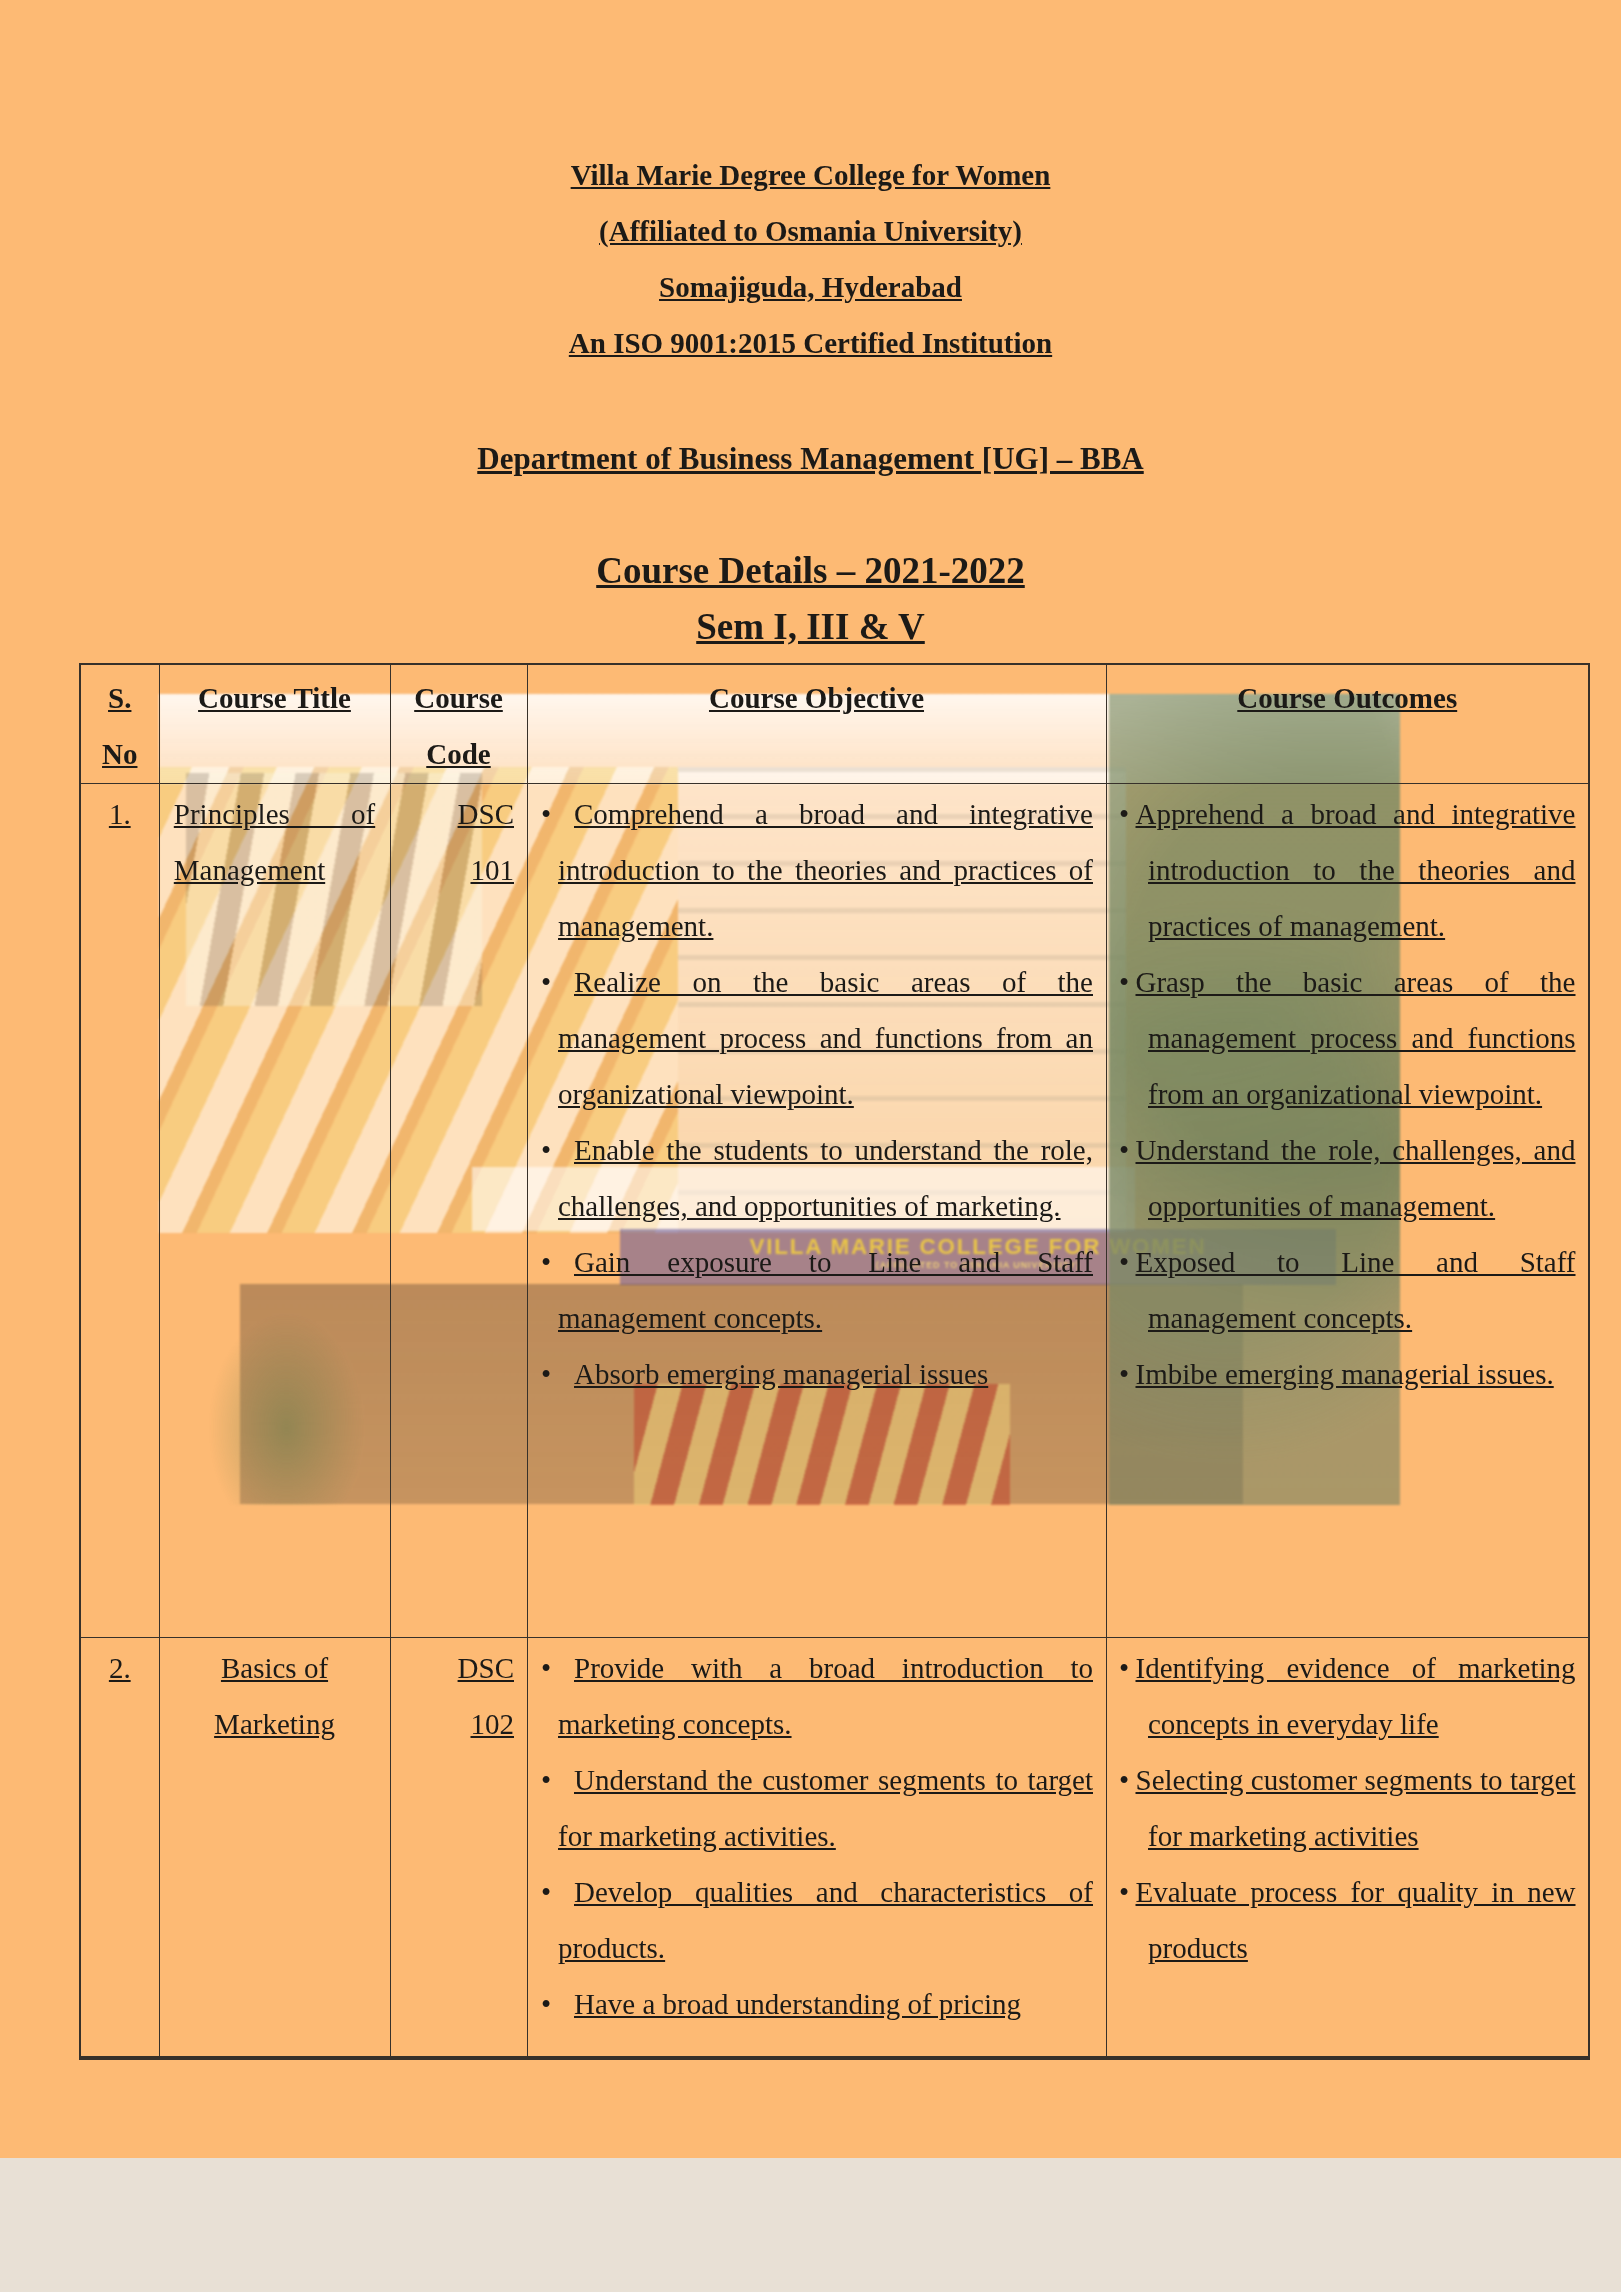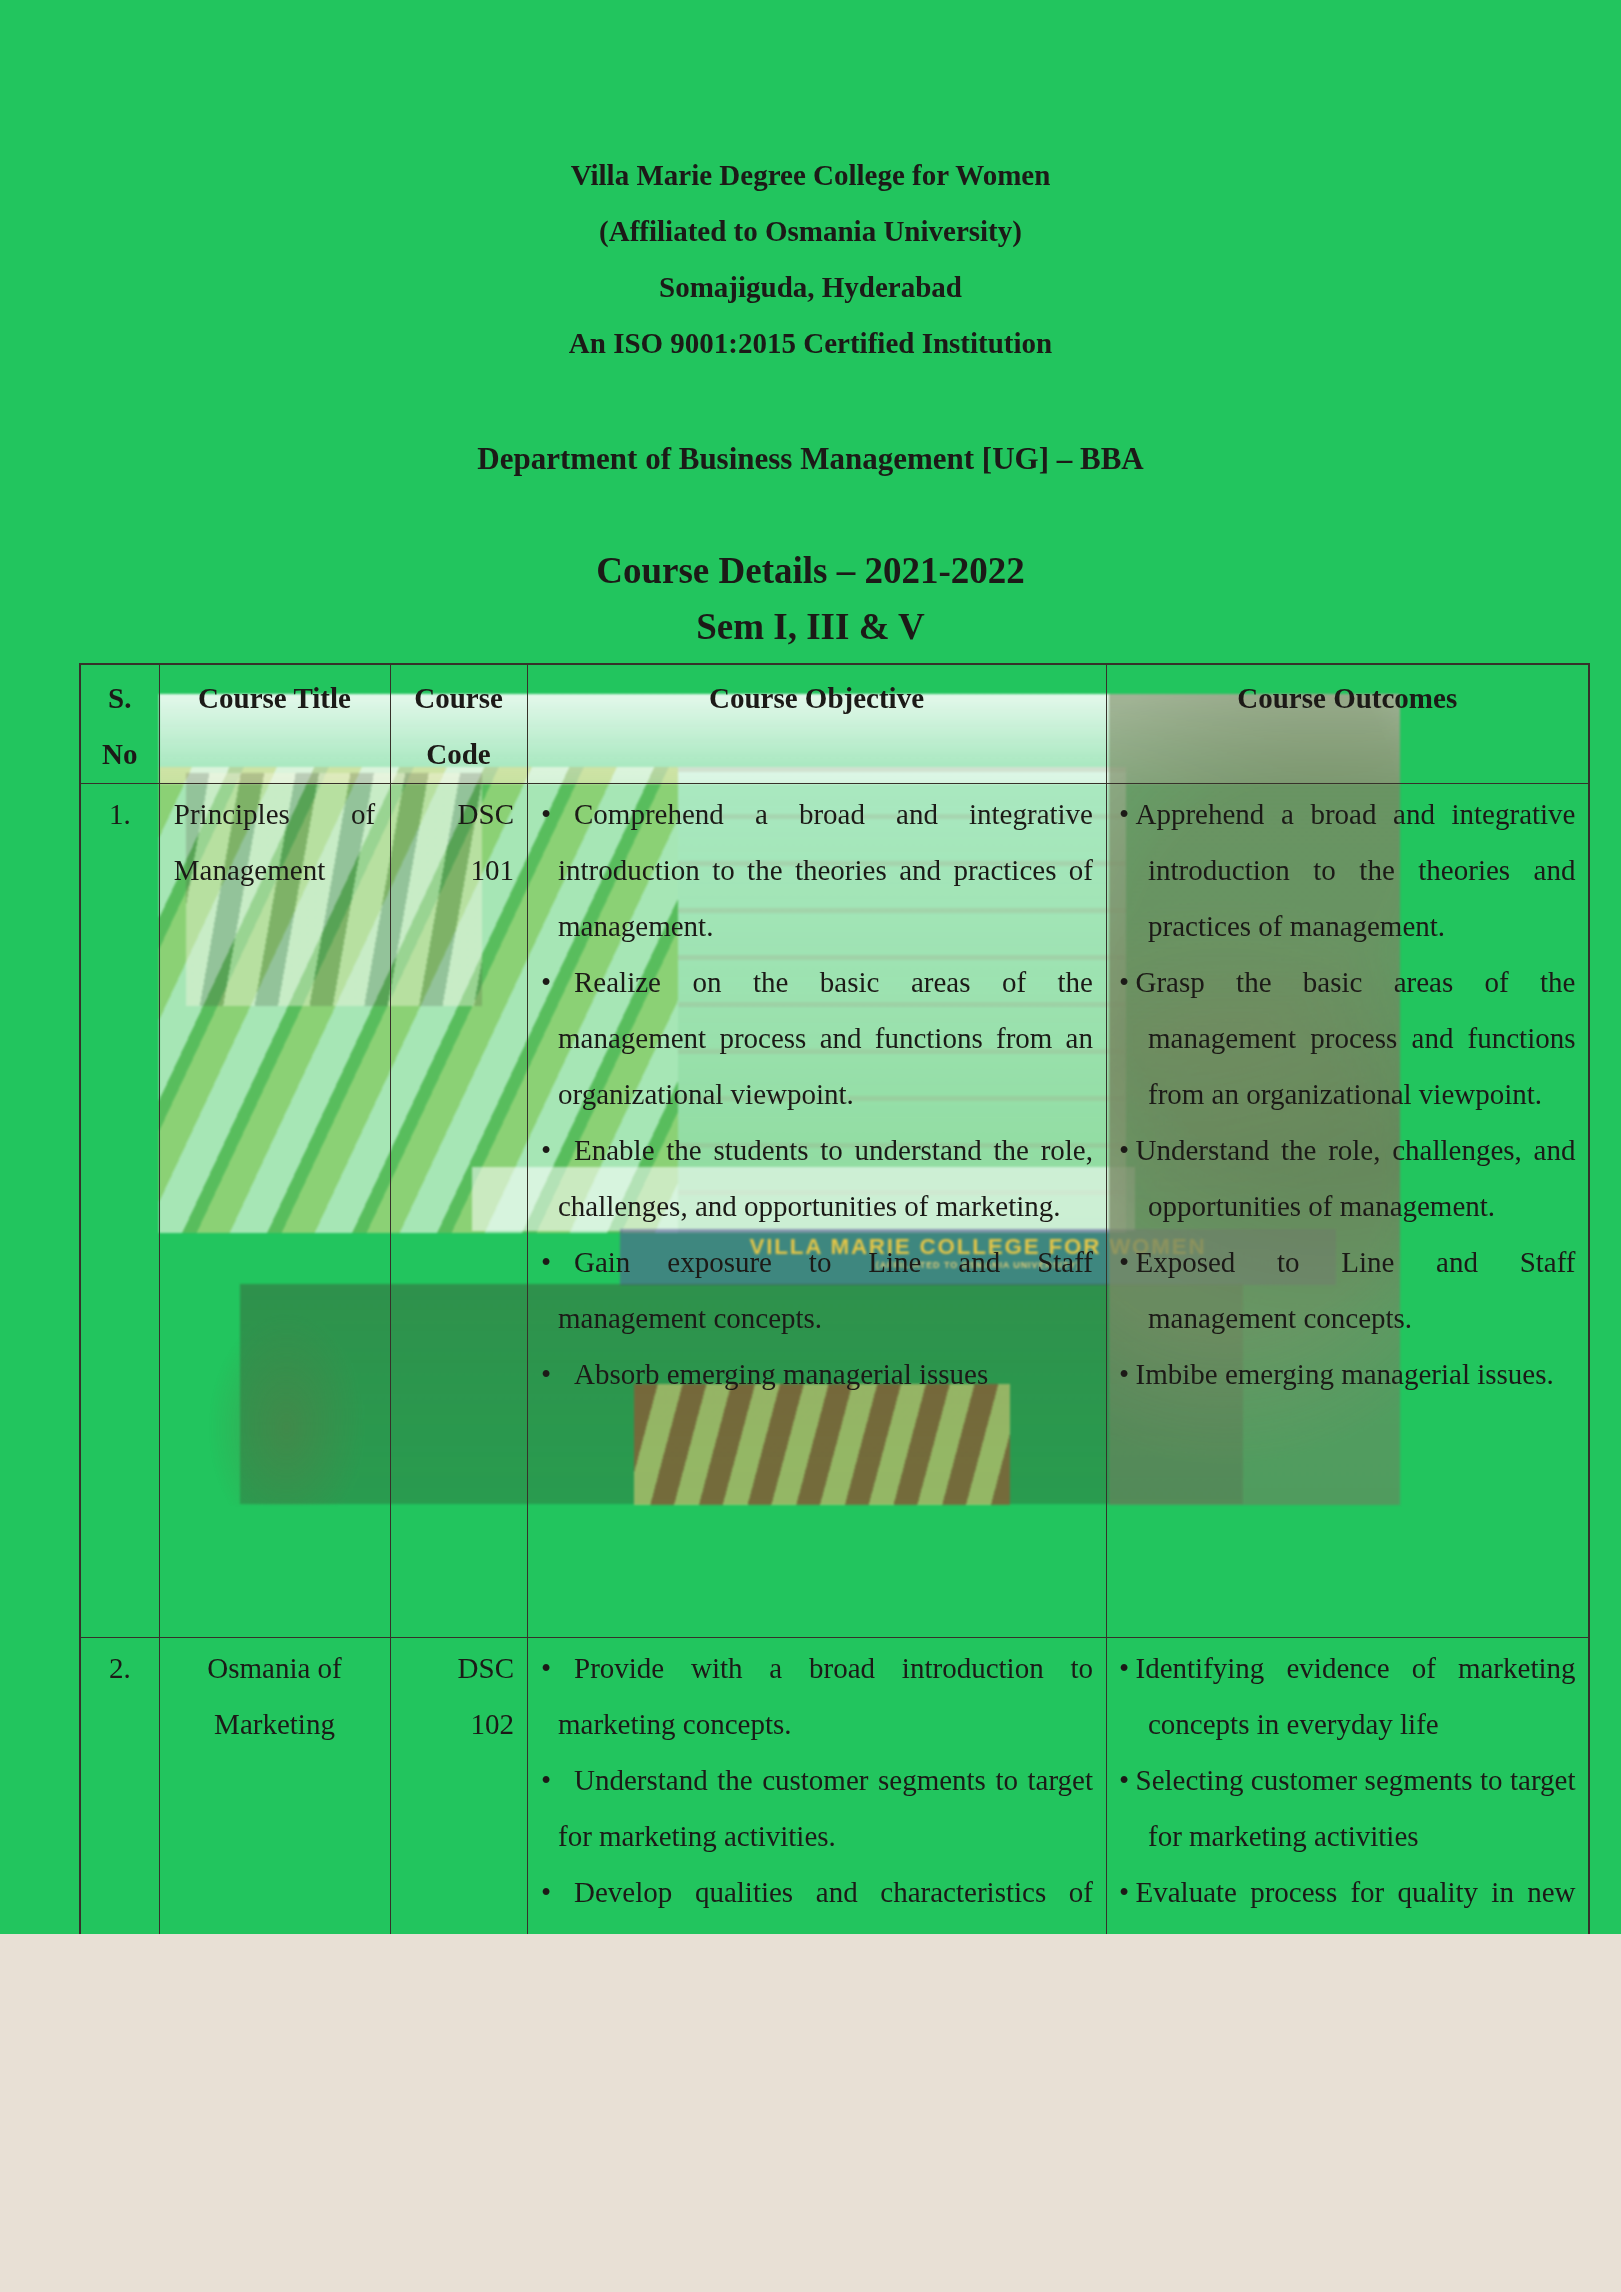--- a/index.html
+++ b/index.html
@@ -1,23 +1,24 @@
 <!DOCTYPE html>
 <html style="font-size:14.3px"><head>
 <meta charset="utf-8">
 <style>
   html,body{margin:0;padding:0;}
   body{background:#e8e0d5;}
   .page{
     position:relative;
-    width:1621px;height:1934px;
-    background:#22c55e;
+    width:1621px;height:2158px;
+    background:#fdba74;
     overflow:hidden;
     font-family:"Liberation Serif", serif;
     color:#1c1a17;
+    text-decoration:underline;
   }
 
   
   .doc-header{
     padding-top:147px;
     text-align:center;
     font-weight:bold;
     font-size:29px;
     line-height:56px;
   }
@@ -199,21 +200,21 @@
             <div class="item">Apprehend a broad and integrative introduction to the theories and practices of management.</div>
             <div class="item">Grasp the basic areas of the management process and functions from an organizational viewpoint.</div>
             <div class="item">Understand the role, challenges, and opportunities of management.</div>
             <div class="item">Exposed to Line and Staff management concepts.</div>
             <div class="item">Imbibe emerging managerial issues.</div>
           </div>
         </td>
       </tr>
       <tr class="row-2">
         <td class="sno-cell">2.</td>
-        <td class="title-cell center">Osmania of Marketing</td>
+        <td class="title-cell center">Basics of Marketing</td>
         <td class="code-cell">
           <div>DSC</div>
           <div>102</div>
         </td>
         <td>
           <div class="obj-list">
             <div class="item">Provide with a broad introduction to marketing concepts.</div>
             <div class="item">Understand the customer segments to target for marketing activities.</div>
             <div class="item">Develop qualities and characteristics of products.</div>
             <div class="item">Have a broad understanding of pricing</div>

